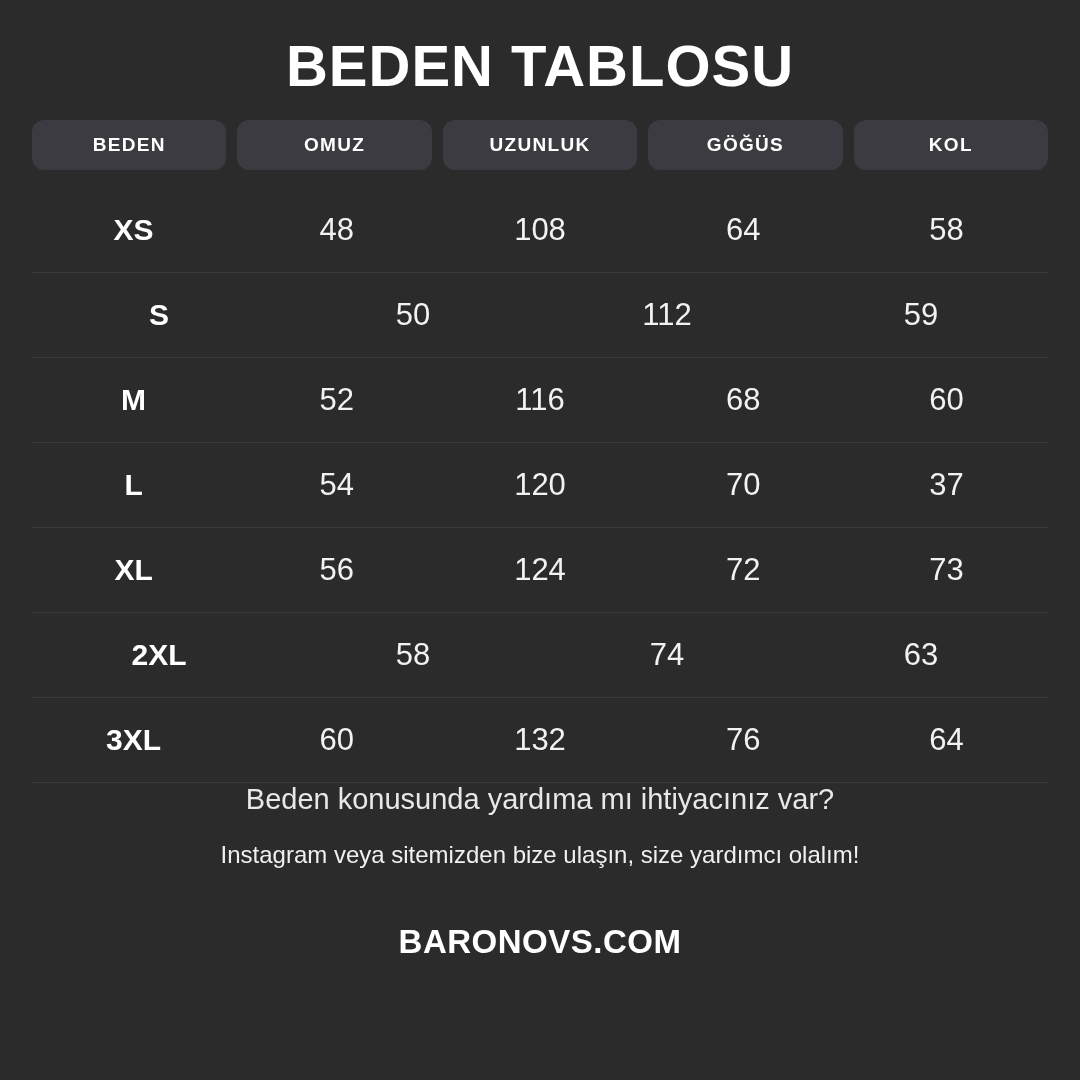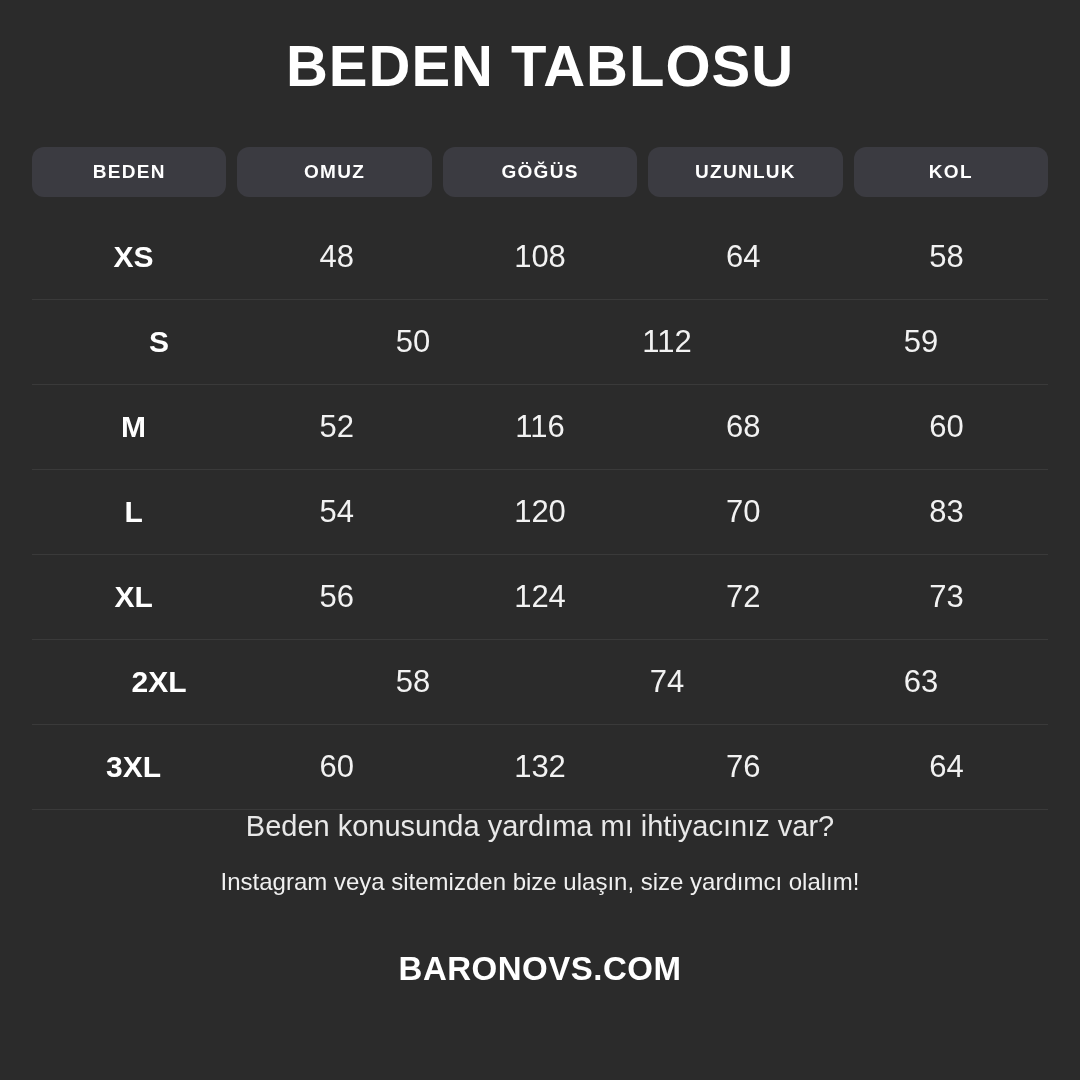--- a/index.html
+++ b/index.html
@@ -32,21 +32,20 @@
     line-height: 1.1;
     margin-bottom: 22px;
     color: #ffffff;
   }
 
   
   .head-row {
     display: flex;
     gap: 11px;
     margin-bottom: 6px;
-    margin-top: 27px;
   }
 
   .head-cell {
     flex: 1 1 0;
     background: #3b3b41;
     border-radius: 12px;
     height: 50px;
     display: flex;
     align-items: center;
     justify-content: center;
@@ -115,22 +114,22 @@
 </head>
 <body>
 
 <div class="page">
 
   <div class="title">BEDEN TABLOSU</div>
 
   <div class="head-row">
     <div class="head-cell">BEDEN</div>
     <div class="head-cell">OMUZ</div>
+    <div class="head-cell">UZUNLUK</div>
     <div class="head-cell">GÖĞÜS</div>
-    <div class="head-cell">UZUNLUK</div>
     <div class="head-cell">KOL</div>
   </div>
 
   <div class="table-body">
 
     <div class="row">
       <div class="cell size-label">XS</div>
       <div class="cell">48</div>
       <div class="cell">108</div>
       <div class="cell">64</div>
@@ -150,21 +149,21 @@
       <div class="cell">116</div>
       <div class="cell">68</div>
       <div class="cell">60</div>
     </div>
 
     <div class="row">
       <div class="cell size-label">L</div>
       <div class="cell">54</div>
       <div class="cell">120</div>
       <div class="cell">70</div>
-      <div class="cell">83</div>
+      <div class="cell">37</div>
     </div>
 
     <div class="row">
       <div class="cell size-label">XL</div>
       <div class="cell">56</div>
       <div class="cell">124</div>
       <div class="cell">72</div>
       <div class="cell">73</div>
     </div>
 

